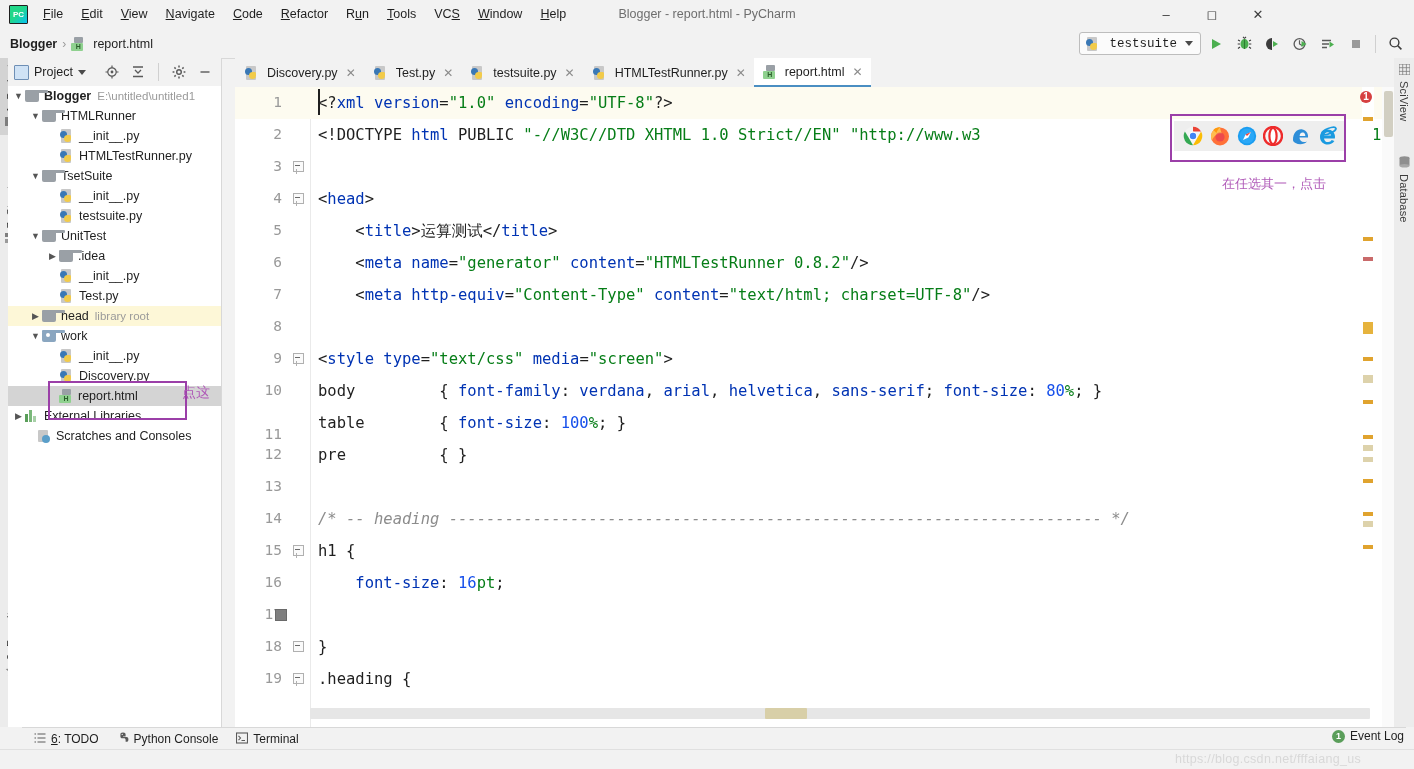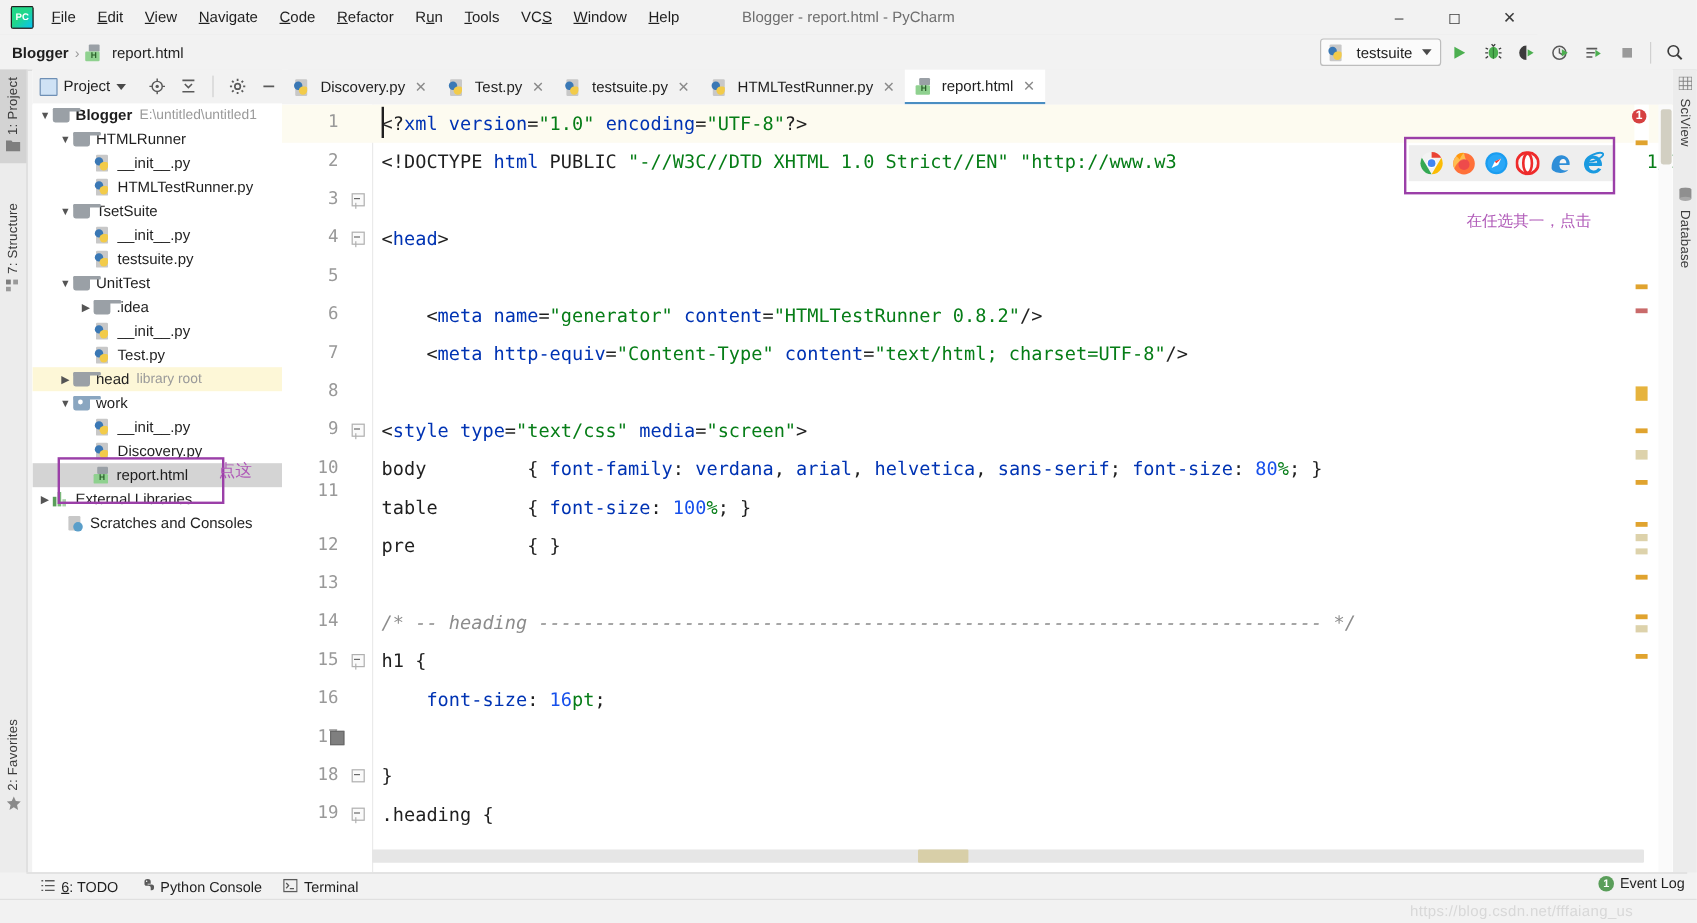--- a/index.html
+++ b/index.html
@@ -39,39 +39,39 @@
   .icon-html .bot{position:absolute;left:0;top:6px;width:12px;height:8px;background:#8fd18f;border-radius:1px;}
   .icon-html .h{position:absolute;left:1px;top:6px;width:12px;height:8px;color:#2a5d2a;font-size:7px;
                 line-height:8px;text-align:center;font-weight:bold;font-family:"Liberation Sans",sans-serif;}
   .icon-py{display:inline-block;width:14px;height:14px;position:relative;vertical-align:-3px;margin-right:4px;}
   .icon-py .pg{position:absolute;left:2px;top:0;width:10px;height:14px;background:#c8c8c8;border-radius:1px;}
   .icon-py .b1{position:absolute;left:1px;top:2px;width:7px;height:7px;background:#3a78b5;border-radius:50% 50% 20% 50%;}
   .icon-py .b2{position:absolute;left:5px;top:6px;width:7px;height:7px;background:#f2cb4a;border-radius:50% 20% 50% 50%;}
 
   .runbar{position:absolute;right:6px;top:0;height:29px;display:flex;align-items:center;gap:2px;}
   .runcfg{display:flex;align-items:center;gap:6px;height:21px;padding:0 7px 0 5px;border:1px solid #bdbdbd;
-          border-radius:3px;background:#fbfbfb;font-size:12.5px;}
+          border-radius:3px;background:#fbfbfb;font-size:12.5px;font-family:Liberation Mono, monospace;}
   .runcfg .caret{width:0;height:0;border-left:4px solid transparent;border-right:4px solid transparent;
                  border-top:5px solid #4a4a4a;margin-left:2px;}
   .tbtn{width:26px;height:26px;display:flex;align-items:center;justify-content:center;border-radius:3px;}
   .vsep{width:1px;height:18px;background:#d0d0d0;margin:0 4px;}
 
   
   .lrail{position:absolute;left:0;top:58px;width:22px;height:669px;background:#ececec;border-right:1px solid #d8d8d8;}
   .lrail .vtab{position:absolute;left:0;width:22px;display:flex;flex-direction:column;align-items:center;
                gap:4px;padding:6px 0;font-size:11px;color:#3c3c3c;}
   .vtxt{writing-mode:vertical-rl;transform:rotate(180deg);white-space:nowrap;letter-spacing:.2px;}
   .lrail .active{background:#d3d3d3;}
   .rrail{position:absolute;right:0;top:58px;width:20px;height:669px;background:#ececec;border-left:1px solid #d8d8d8;}
   .rrail .vtab{position:absolute;left:0;width:20px;display:flex;flex-direction:column;align-items:center;
                gap:4px;padding:6px 0;font-size:11px;color:#3c3c3c;}
   .vtxt-r{writing-mode:vertical-rl;white-space:nowrap;letter-spacing:.2px;}
 
   
-  .projwin{position:absolute;left:27px;top:58px;width:213px;height:669px;background:#fff;border-right:1px solid #d8d8d8;}
+  .projwin{position:absolute;left:8px;top:58px;width:213px;height:669px;background:#fff;border-right:1px solid #d8d8d8;}
   .projhead{height:28px;background:#f2f2f2;border-bottom:1px solid #e0e0e0;display:flex;align-items:center;
             padding:0 6px;gap:6px;}
   .projhead .ttl{font-size:12.5px;display:flex;align-items:center;gap:5px;}
   .sqicon{width:13px;height:13px;border:1px solid #6e8fb5;background:#cfe2f5;border-radius:1px;display:inline-block;}
   .caret-sm{width:0;height:0;border-left:4px solid transparent;border-right:4px solid transparent;border-top:5px solid #4a4a4a;}
   .ph-btn{width:20px;height:20px;display:flex;align-items:center;justify-content:center;border-radius:3px;color:#5a5a5a;}
 
   .tree{position:absolute;left:0;top:28px;width:213px;height:641px;overflow:hidden;background:#fff;font-size:12.5px;}
   .trow{height:20px;display:flex;align-items:center;white-space:nowrap;padding-left:4px;}
   .trow .arrow{width:13px;display:flex;align-items:center;justify-content:center;color:#555;font-size:9px;}
@@ -576,21 +576,21 @@
           <div class="gline" style="top: 135px;">5</div>
           <div class="gline" style="top: 167px;">6</div>
           <div class="gline" style="top: 199px;">7</div>
           <div class="gline" style="top: 231px;">8</div>
           <div class="gline" style="top: 263px;">9</div>
           <div class="fold" style="top: 265px;">
             <div class="box"></div>
             <div class="tail"></div>
           </div>
           <div class="gline" style="top: 295px;">10</div>
-          <div class="gline" style="top: 314px; text-align: right;">11</div>
+          <div class="gline" style="top: 339px; text-align: right;">11</div>
           <div class="gline" style="top: 359px;">12</div>
           <div class="gline" style="top: 391px;">13</div>
           <div class="gline" style="top: 423px;">14</div>
           <div class="gline" style="top: 455px;">15</div>
           <div class="fold" style="top: 457px;">
             <div class="box"></div>
             <div class="tail"></div>
           </div>
           <div class="gline" style="top: 487px;">16</div>
           <div class="gline" style="top: 519px;">17</div>
@@ -609,20 +609,21 @@
         <div class="hl-row" style="top:0"></div>
         <div class="caret-bar"></div>
 
         <div class="cl" style="top:0"><span class="punct">&lt;?</span><span class="tagname">xml</span> <span class="attr">version</span><span class="punct">=</span><span class="str">"1.0"</span> <span class="attr">encoding</span><span class="punct">=</span><span class="str">"UTF-8"</span><span class="punct">?&gt;</span></div>
 
         <div class="cl" style="top:32px"><span class="punct">&lt;!</span><span class="punct">DOCTYPE </span><span class="tagname">html</span> <span class="punct">PUBLIC </span><span class="str">"-//W3C//DTD XHTML 1.0 Strict//EN"</span> <span class="str">"http://www.w3</span></div>
 
 
         <div class="cl" style="top:96px"><span class="punct">&lt;</span><span class="tagname">head</span><span class="punct">&gt;</span></div>
 
+        <div class="cl" style="top:128px">    <span class="punct">&lt;</span><span class="tagname">title</span><span class="punct">&gt;</span><span class="cjk">运算测试</span><span class="punct">&lt;/</span><span class="tagname">title</span><span class="punct">&gt;</span></div>
 
         <div class="cl" style="top:160px">    <span class="punct">&lt;</span><span class="tagname">meta</span> <span class="attr">name</span><span class="punct">=</span><span class="str">"generator"</span> <span class="attr">content</span><span class="punct">=</span><span class="str">"HTMLTestRunner 0.8.2"</span><span class="punct">/&gt;</span></div>
 
         <div class="cl" style="top:192px">    <span class="punct">&lt;</span><span class="tagname">meta</span> <span class="attr">http-equiv</span><span class="punct">=</span><span class="str">"Content-Type"</span> <span class="attr">content</span><span class="punct">=</span><span class="str">"text/html; charset=UTF-8"</span><span class="punct">/&gt;</span></div>
 
         <div class="cl" style="top:224px"></div>
 
         <div class="cl" style="top:256px"><span class="punct">&lt;</span><span class="tagname">style</span> <span class="attr">type</span><span class="punct">=</span><span class="str">"text/css"</span> <span class="attr">media</span><span class="punct">=</span><span class="str">"screen"</span><span class="punct">&gt;</span></div>
 
         <div class="cl" style="top:288px"><span class="css-sel">body</span>         <span class="punct">{</span> <span class="css-prop">font-family</span><span class="punct">:</span> <span class="css-val">verdana</span><span class="punct">,</span> <span class="css-val">arial</span><span class="punct">,</span> <span class="css-val">helvetica</span><span class="punct">,</span> <span class="css-val">sans-serif</span><span class="punct">;</span> <span class="css-prop">font-size</span><span class="punct">:</span> <span class="css-num">80</span><span class="css-unit">%</span><span class="punct">; }</span></div>

